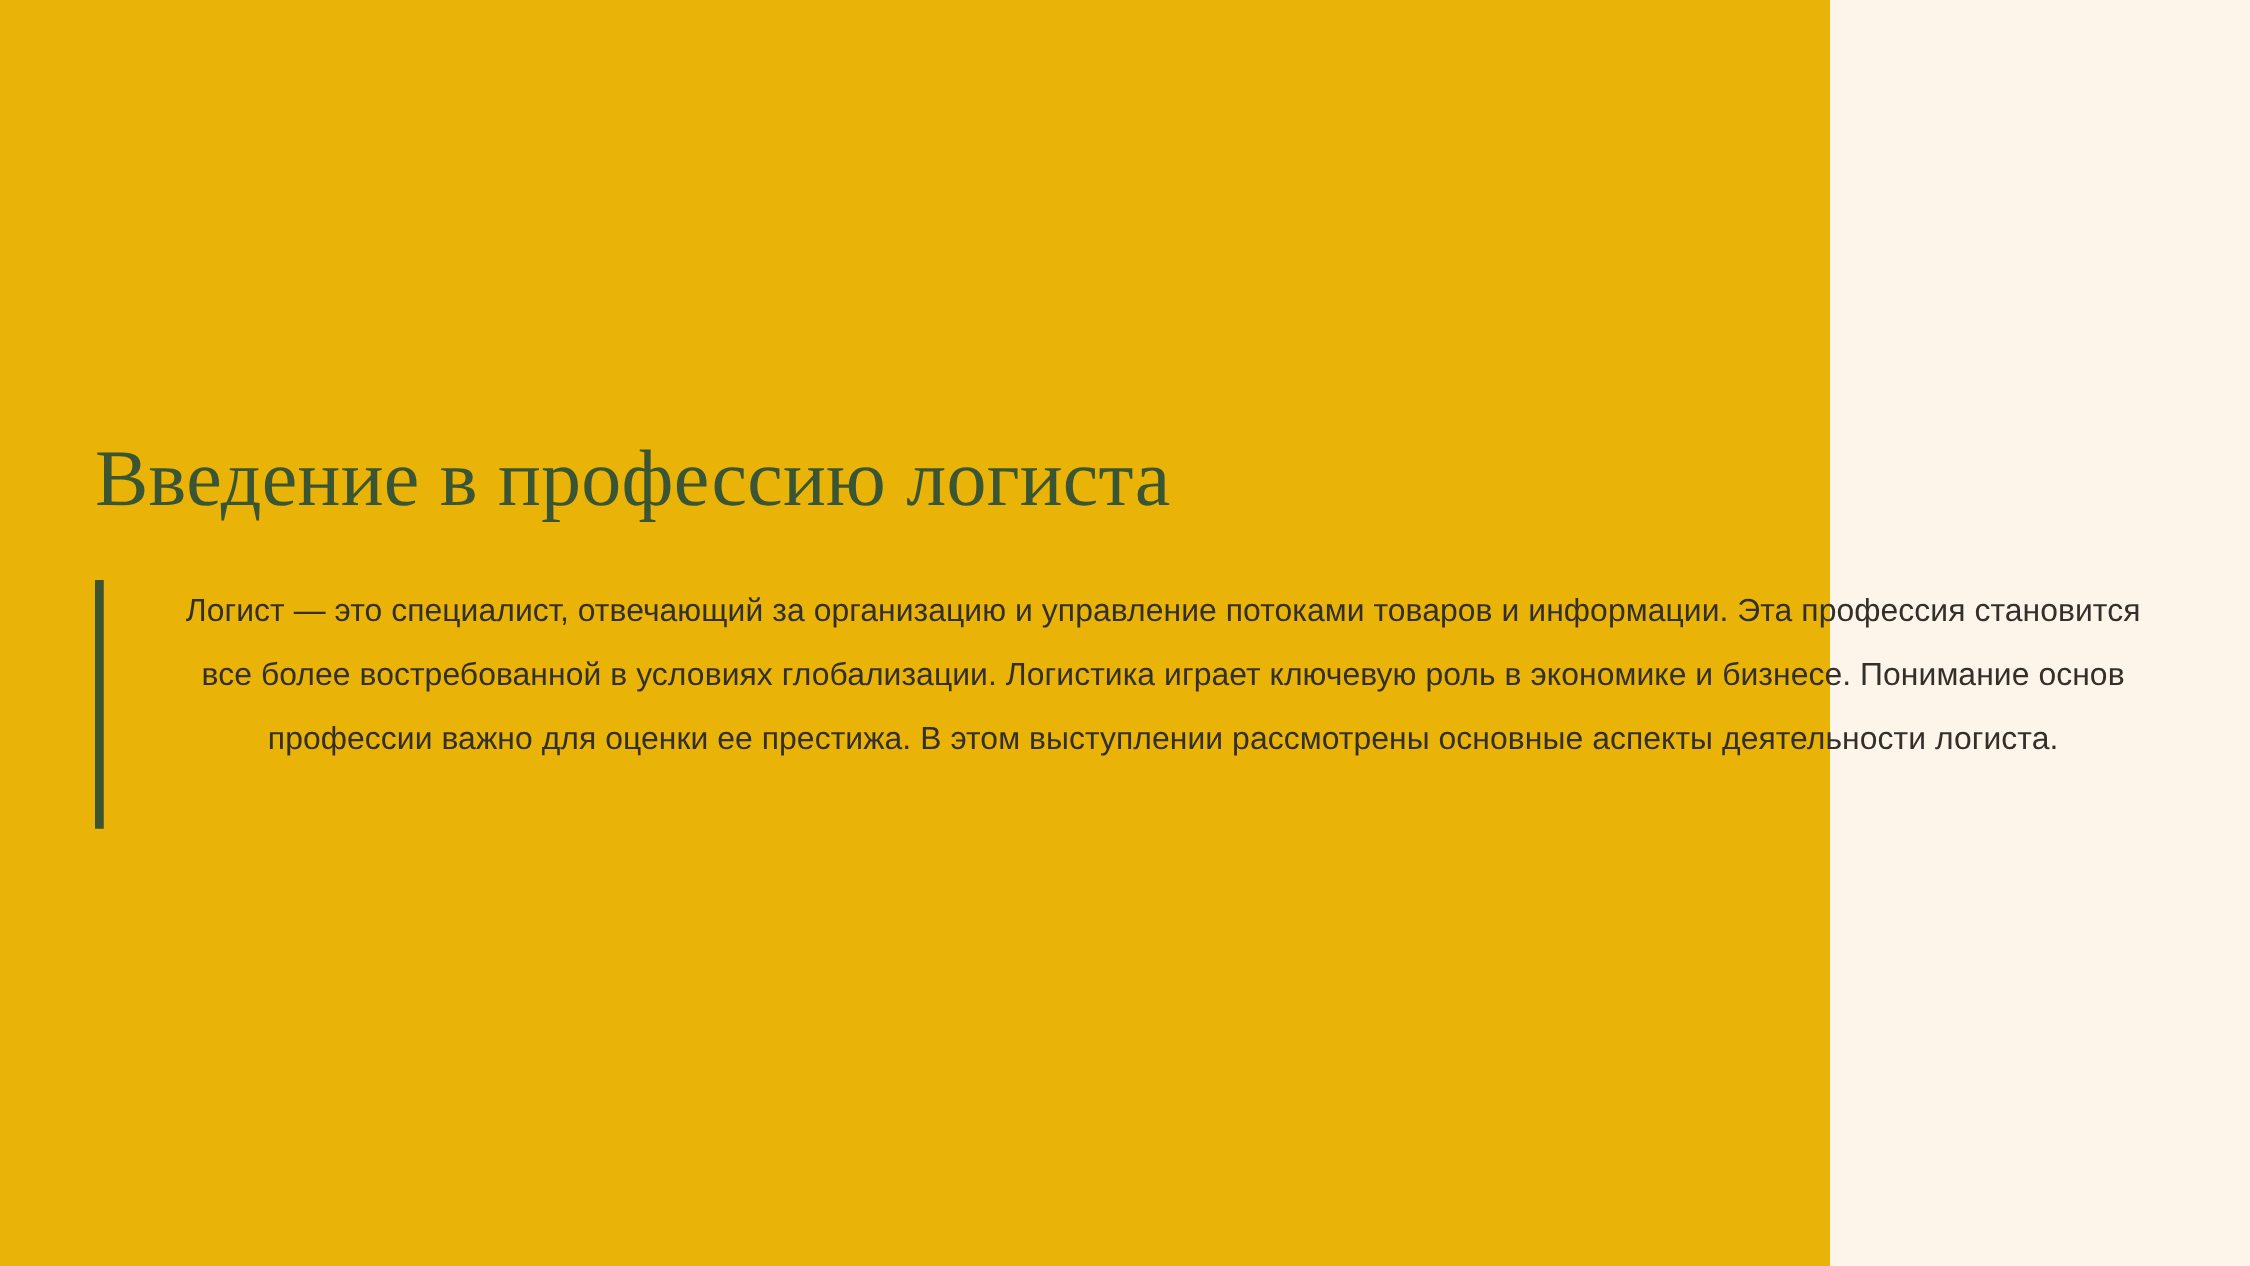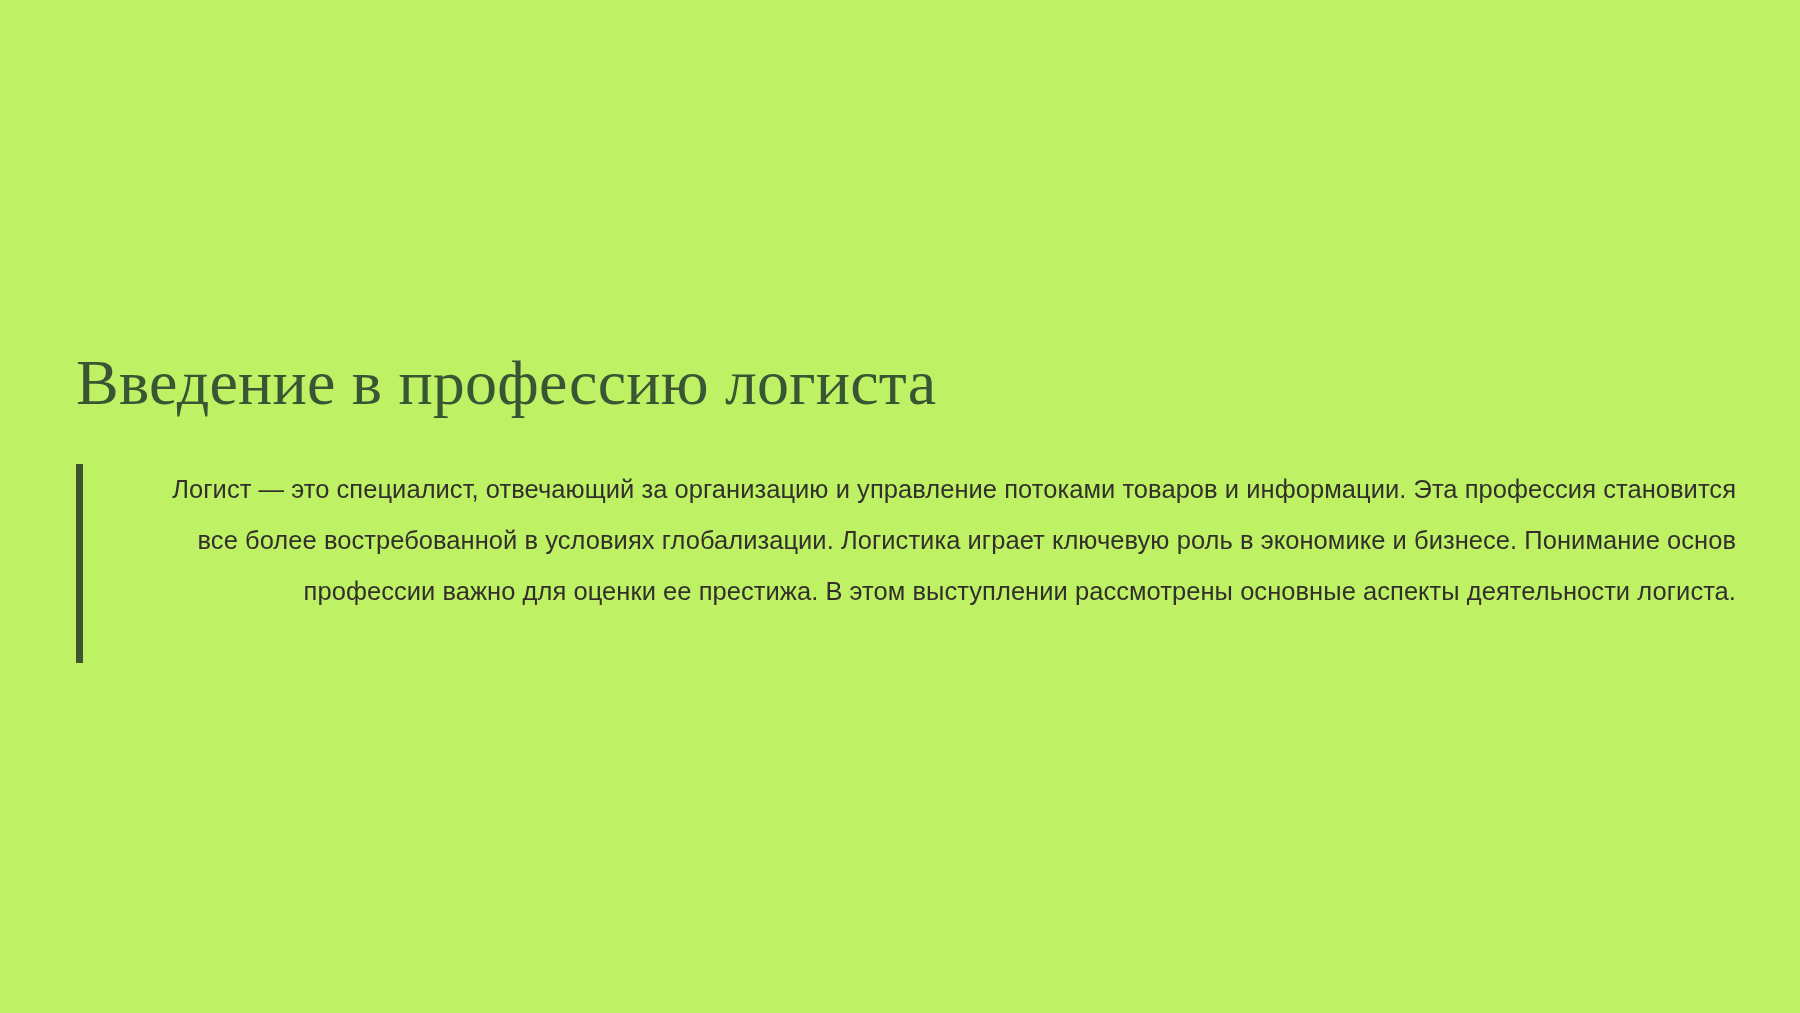--- a/index.html
+++ b/index.html
@@ -10,23 +10,23 @@
     width: 1800px;
     height: 1013px;
     overflow: hidden;
     background: #FDF5E9;
     font-family: "Liberation Sans", sans-serif;
     -webkit-font-smoothing: antialiased;
   }
 
   .slide {
     position: relative;
-    width: 1800px;
+    width: 1464px;
     height: 1013px;
-    background: #bef264;
+    background: #eab308;
     box-sizing: border-box;
   }
 
   .slide-title {
     position: absolute;
     left: 76px;
     top: 347px;
     margin: 0;
     font-family: "Liberation Serif", "DejaVu Serif", serif;
     font-size: 64px;
@@ -57,21 +57,21 @@
   .body-text {
     flex: 1 1 auto;
     margin: 0;
     padding: 0 0 0 42px;
     font-family: "Liberation Sans", "DejaVu Sans", sans-serif;
     font-size: 25.5px;
     font-weight: 400;
     line-height: 51px;
     color: #33302C;
     letter-spacing: 0.05px;
-    text-align: right;
+    text-align: center;
   }
 </style>
 </head>
 <body>
 
 <div class="slide">
 
   <h1 class="slide-title">Введение в профессию логиста</h1>
 
   <div class="body-block">

